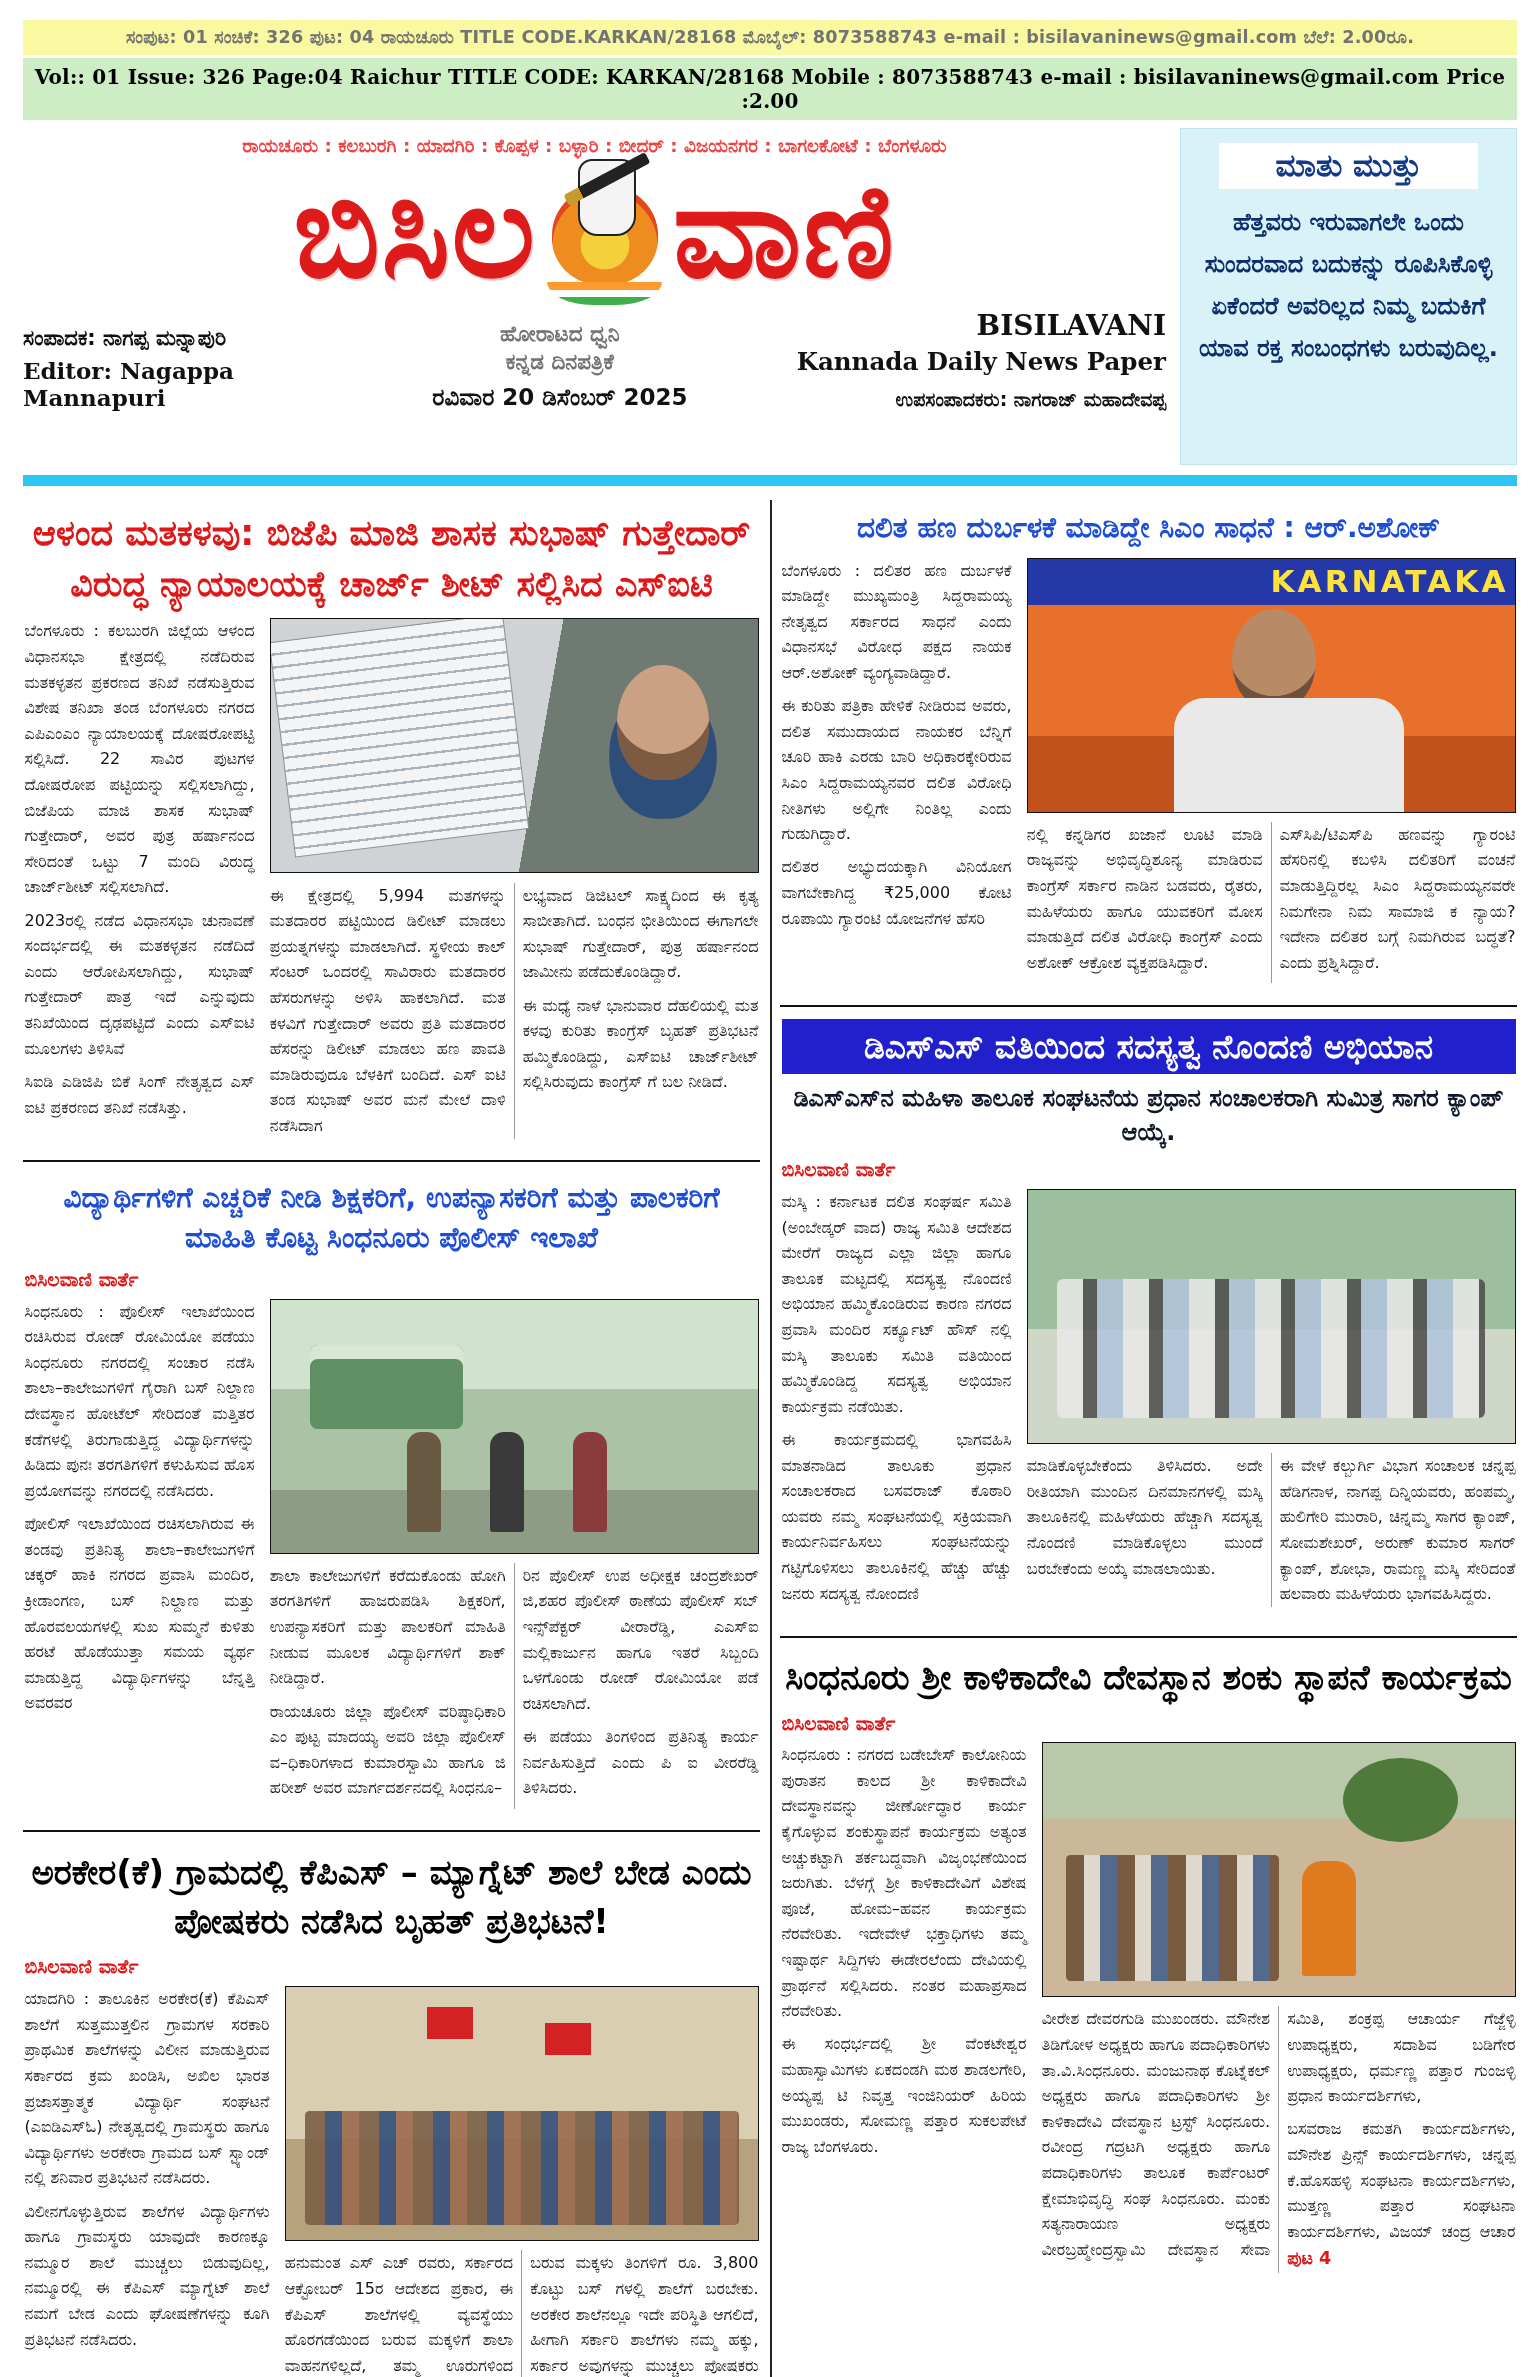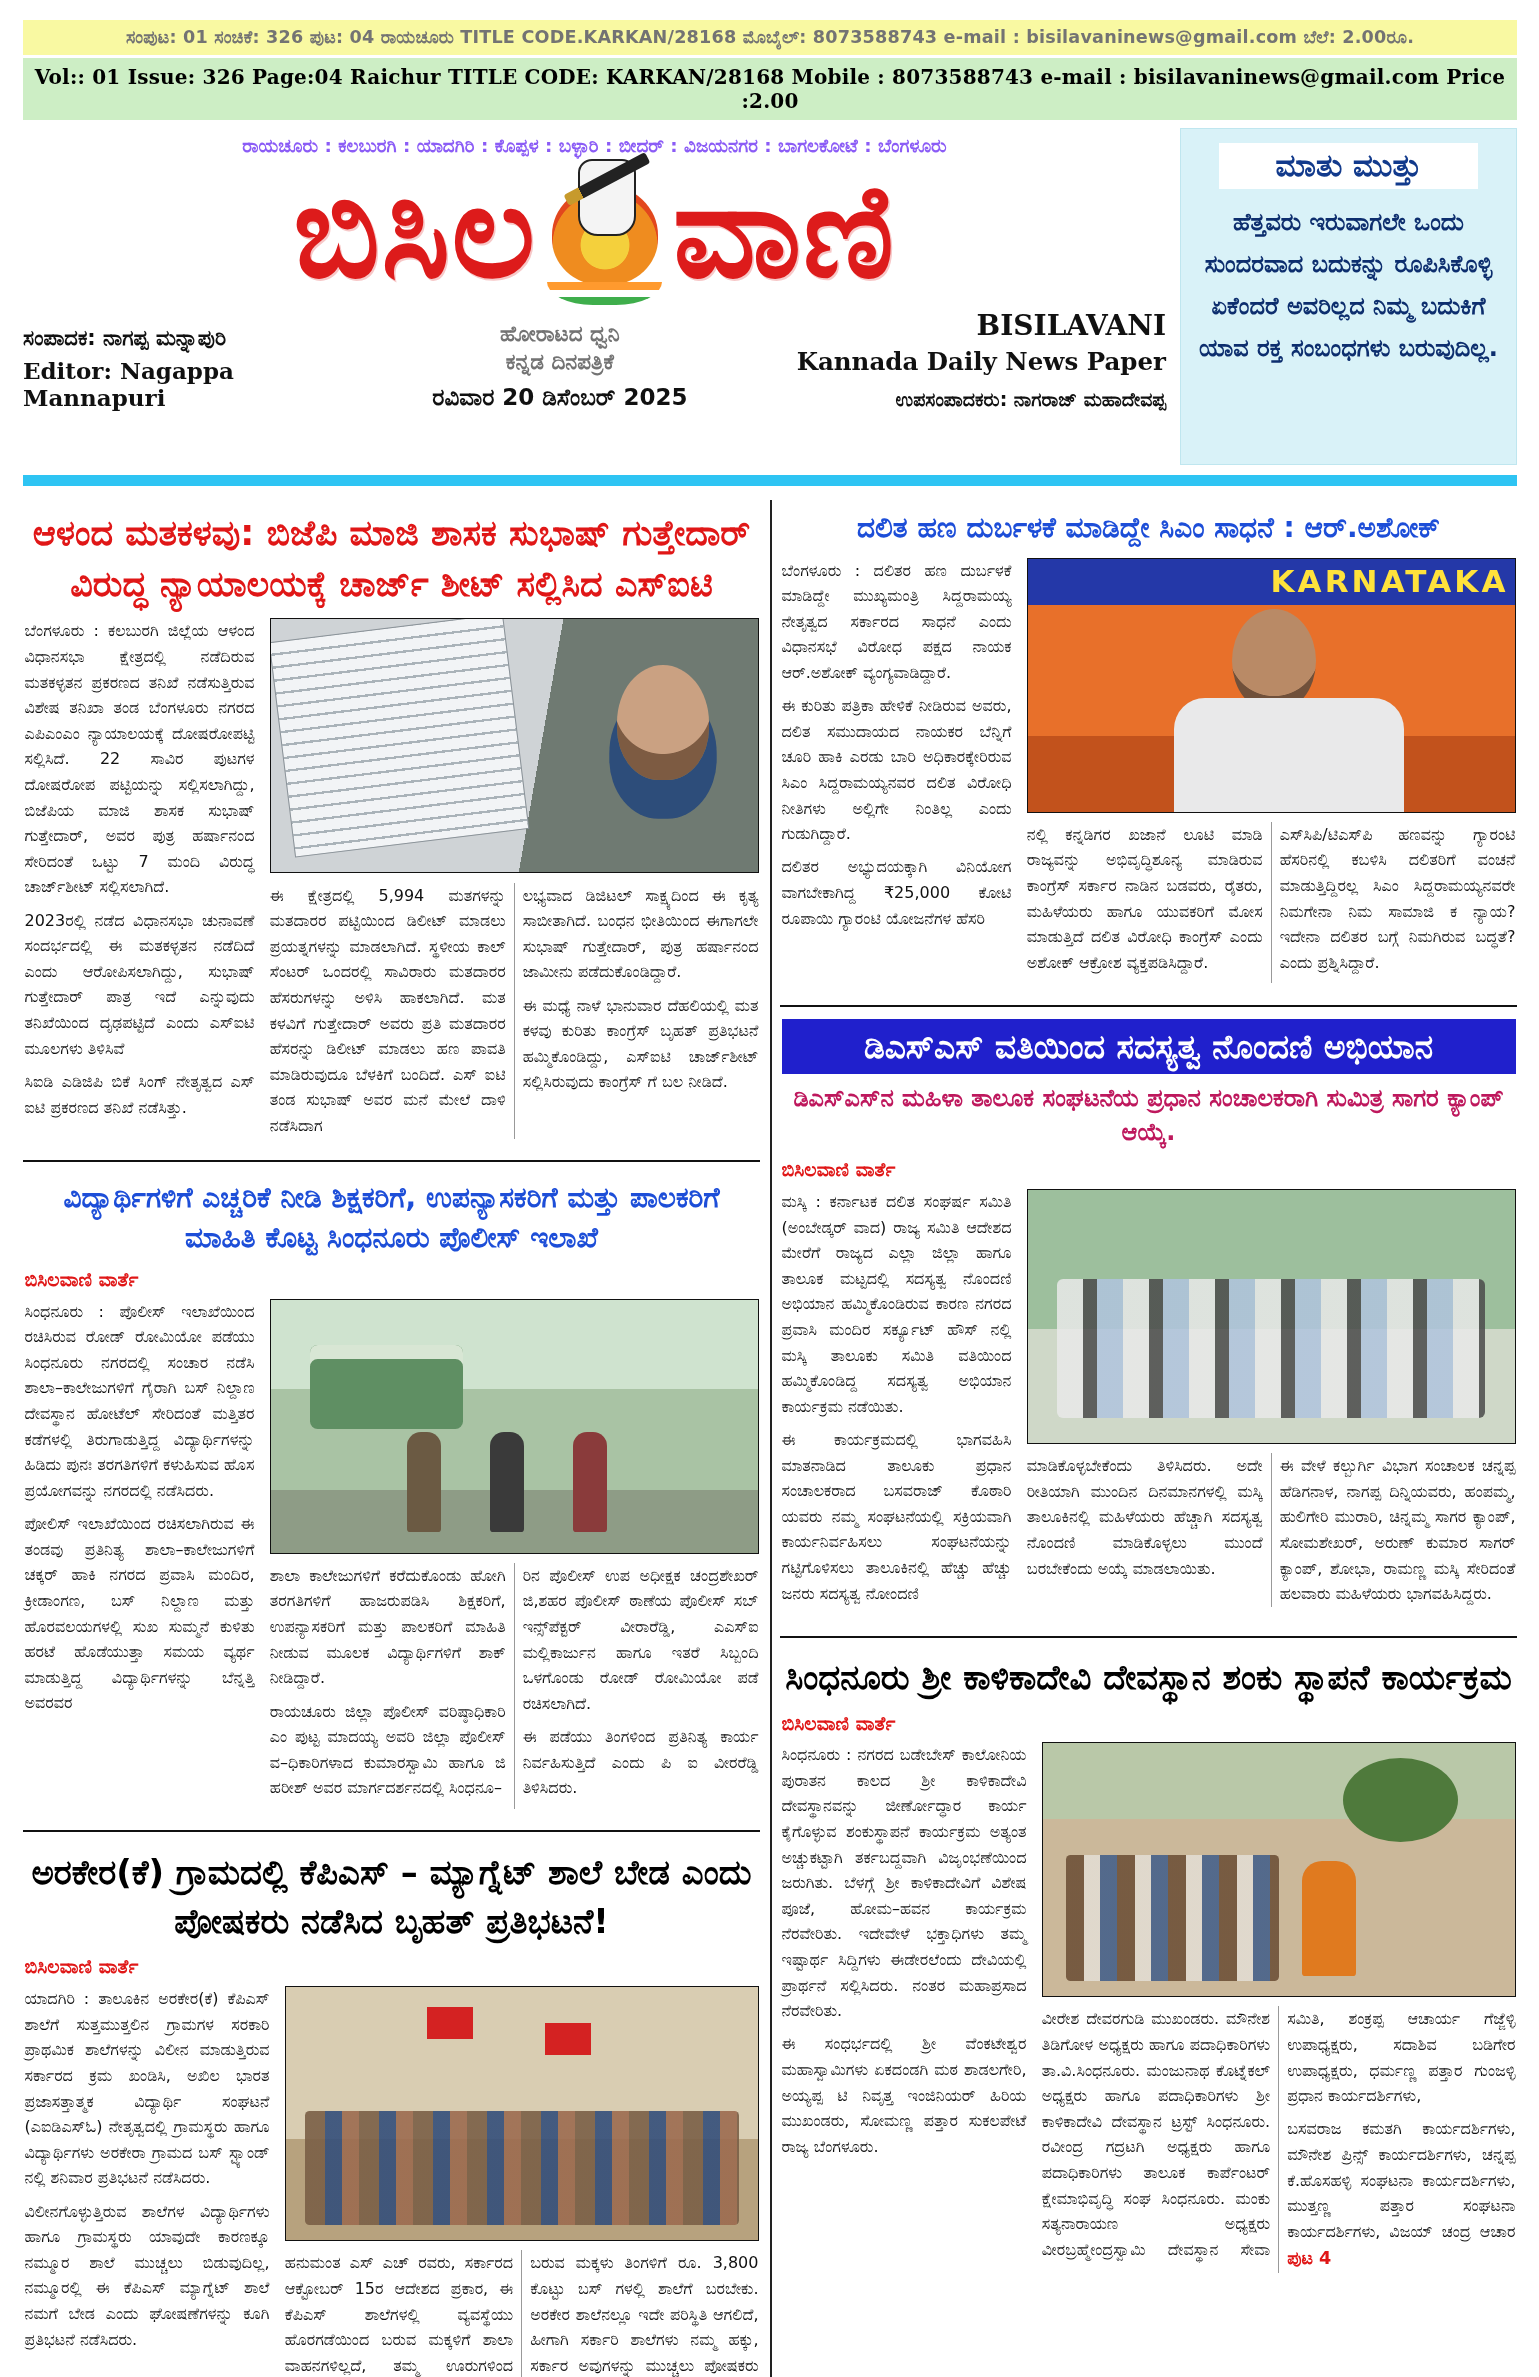--- a/index.html
+++ b/index.html
@@ -7,21 +7,21 @@
   .page{width:1540px;min-height:2377px;box-sizing:border-box;padding:20px 23px 31px 23px;background:#fff;}
 
   
   .bar{box-sizing:border-box;width:100%;text-align:center;font-weight:bold;padding:7px 4.6px;font-size:17.6px;letter-spacing:0.2px;}
   .bar.yellow{background:#f9f9a2;color:#737373;border-bottom:3.1px solid #fff;}
   .bar.green{background:#cdeec5;color:#000;font-family:"DejaVu Serif","Liberation Serif",serif;font-size:20px;}
 
   
   .masthead{display:grid;grid-template-columns:1fr 337px;gap:14px;padding-top:7.7px;}
   .mh-left{position:relative;}
-  .cities{color:#8b5cf6;font-weight:bold;font-size:18.4px;text-align:center;margin:7.7px 0 1.5px 0;}
+  .cities{color:#ef4444;font-weight:bold;font-size:18.4px;text-align:center;margin:7.7px 0 1.5px 0;}
   .titlerow{display:flex;align-items:center;justify-content:center;gap:10.7px;}
   .bigtitle{color:#dd1b1b;font-weight:bold;font-size:129px;line-height:1;letter-spacing:1.5px;text-shadow:1.5px 1.5px 0 #f7c8c8;}
   .logo{width:115px;height:146px;position:relative;flex:0 0 auto;}
   .mh-under{display:grid;grid-template-columns:1fr 1.1fr 1.2fr;align-items:end;margin-top:4.6px;}
   .editor-kn{font-weight:bold;font-size:21px;margin-bottom:7.7px;}
   .editor-en{font-family:"DejaVu Serif","Liberation Serif",serif;font-weight:bold;font-size:23px;}
   .center-tag{text-align:center;}
   .tagline{color:#737373;font-weight:bold;font-size:21.5px;margin:3.1px 0;}
   .dateline{font-weight:bold;font-size:23px;margin-top:10.7px;}
   .right-tag{text-align:right;}
@@ -42,21 +42,21 @@
   .half{min-width:0;}
 
   .article{padding:4.6px 1.5px 14px 1.5px;}
   .article + .article{border-top:2.3px solid #111;margin-top:7.7px;padding-top:12.3px;}
 
   .headline{font-weight:bold;text-align:center;line-height:1.45;margin:3.1px 0 9.2px 0;}
   .headline.red{color:#e01717;font-size:35px;}
   .headline.blue{color:#1d4ed8;font-size:28px;}
   .headline.black{color:#000;font-size:34px;}
   .banner{background:#2020cc;color:#fff;font-weight:bold;font-size:33px;text-align:center;padding:7.7px 4.6px;margin-bottom:7.7px;}
-  .subhead{font-weight:bold;color:#be185d;font-size:24px;text-align:center;margin:3.1px 0 9.2px 0;line-height:1.4;}
+  .subhead{font-weight:bold;color:#0f172a;font-size:24px;text-align:center;margin:3.1px 0 9.2px 0;line-height:1.4;}
 
   .byline{color:#e01717;font-weight:bold;font-size:19px;margin:1.5px 0 7.7px 0;}
 
   .art-grid{display:grid;grid-template-columns:230px 1fr;column-gap:15.3px;}
   .art-grid.wide-left{grid-template-columns:245px 1fr;}
   .leadcol p, .restcols p{font-size:16px;line-height:1.6;text-align:justify;margin:0 0 7.7px 0;}
   .leadcol p:first-child::first-letter{font-weight:normal;}
   .photo{border:1.5px solid #111;height:253px;margin-bottom:9.2px;position:relative;overflow:hidden;}
   .restcols{column-count:2;column-gap:17px;column-rule:0.8px solid #999;}
   .pg4{color:#e01717;font-weight:bold;font-size:17.6px;}

